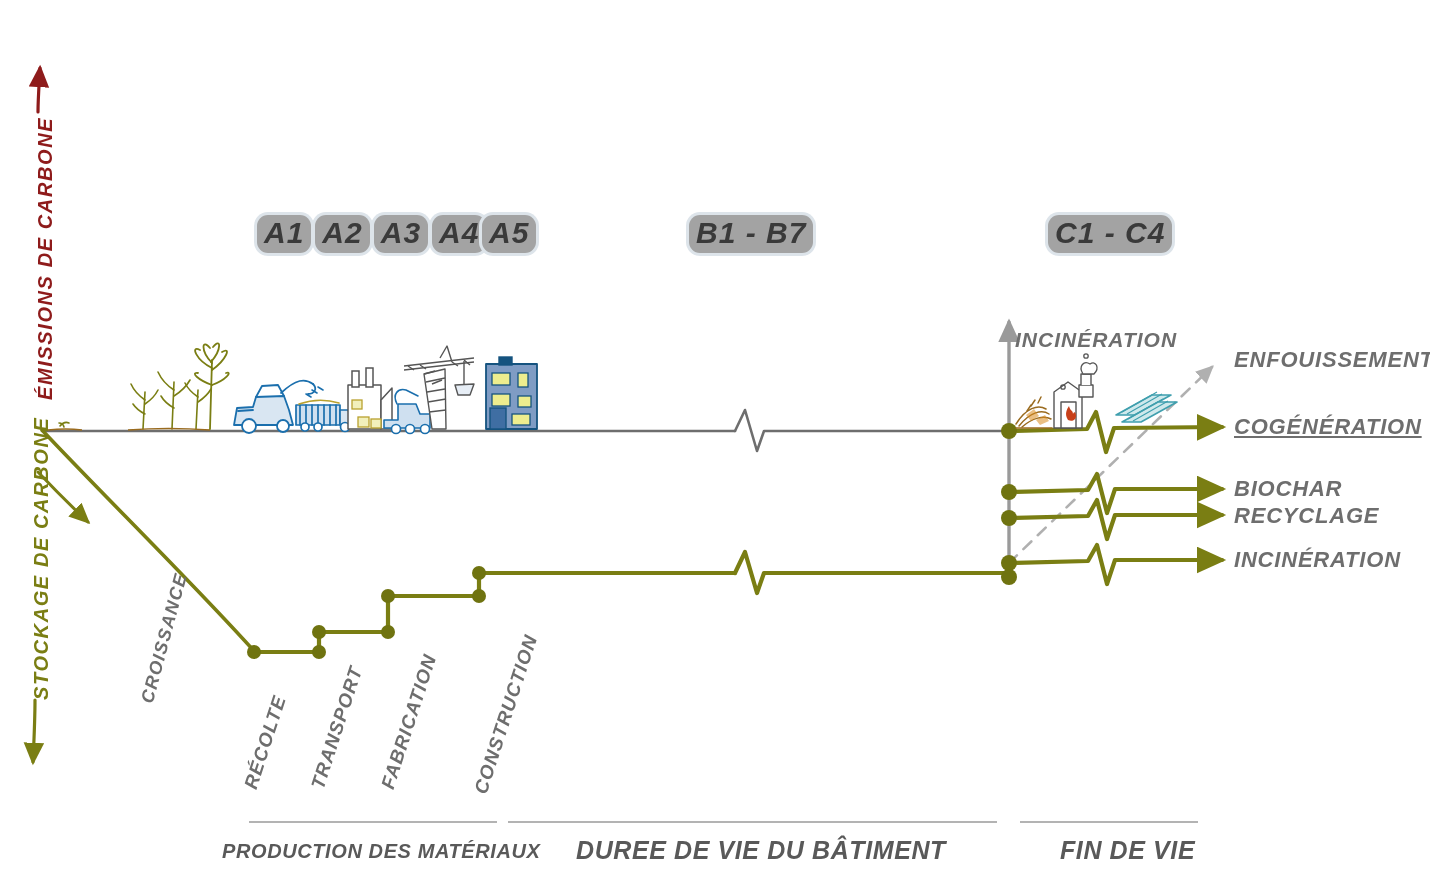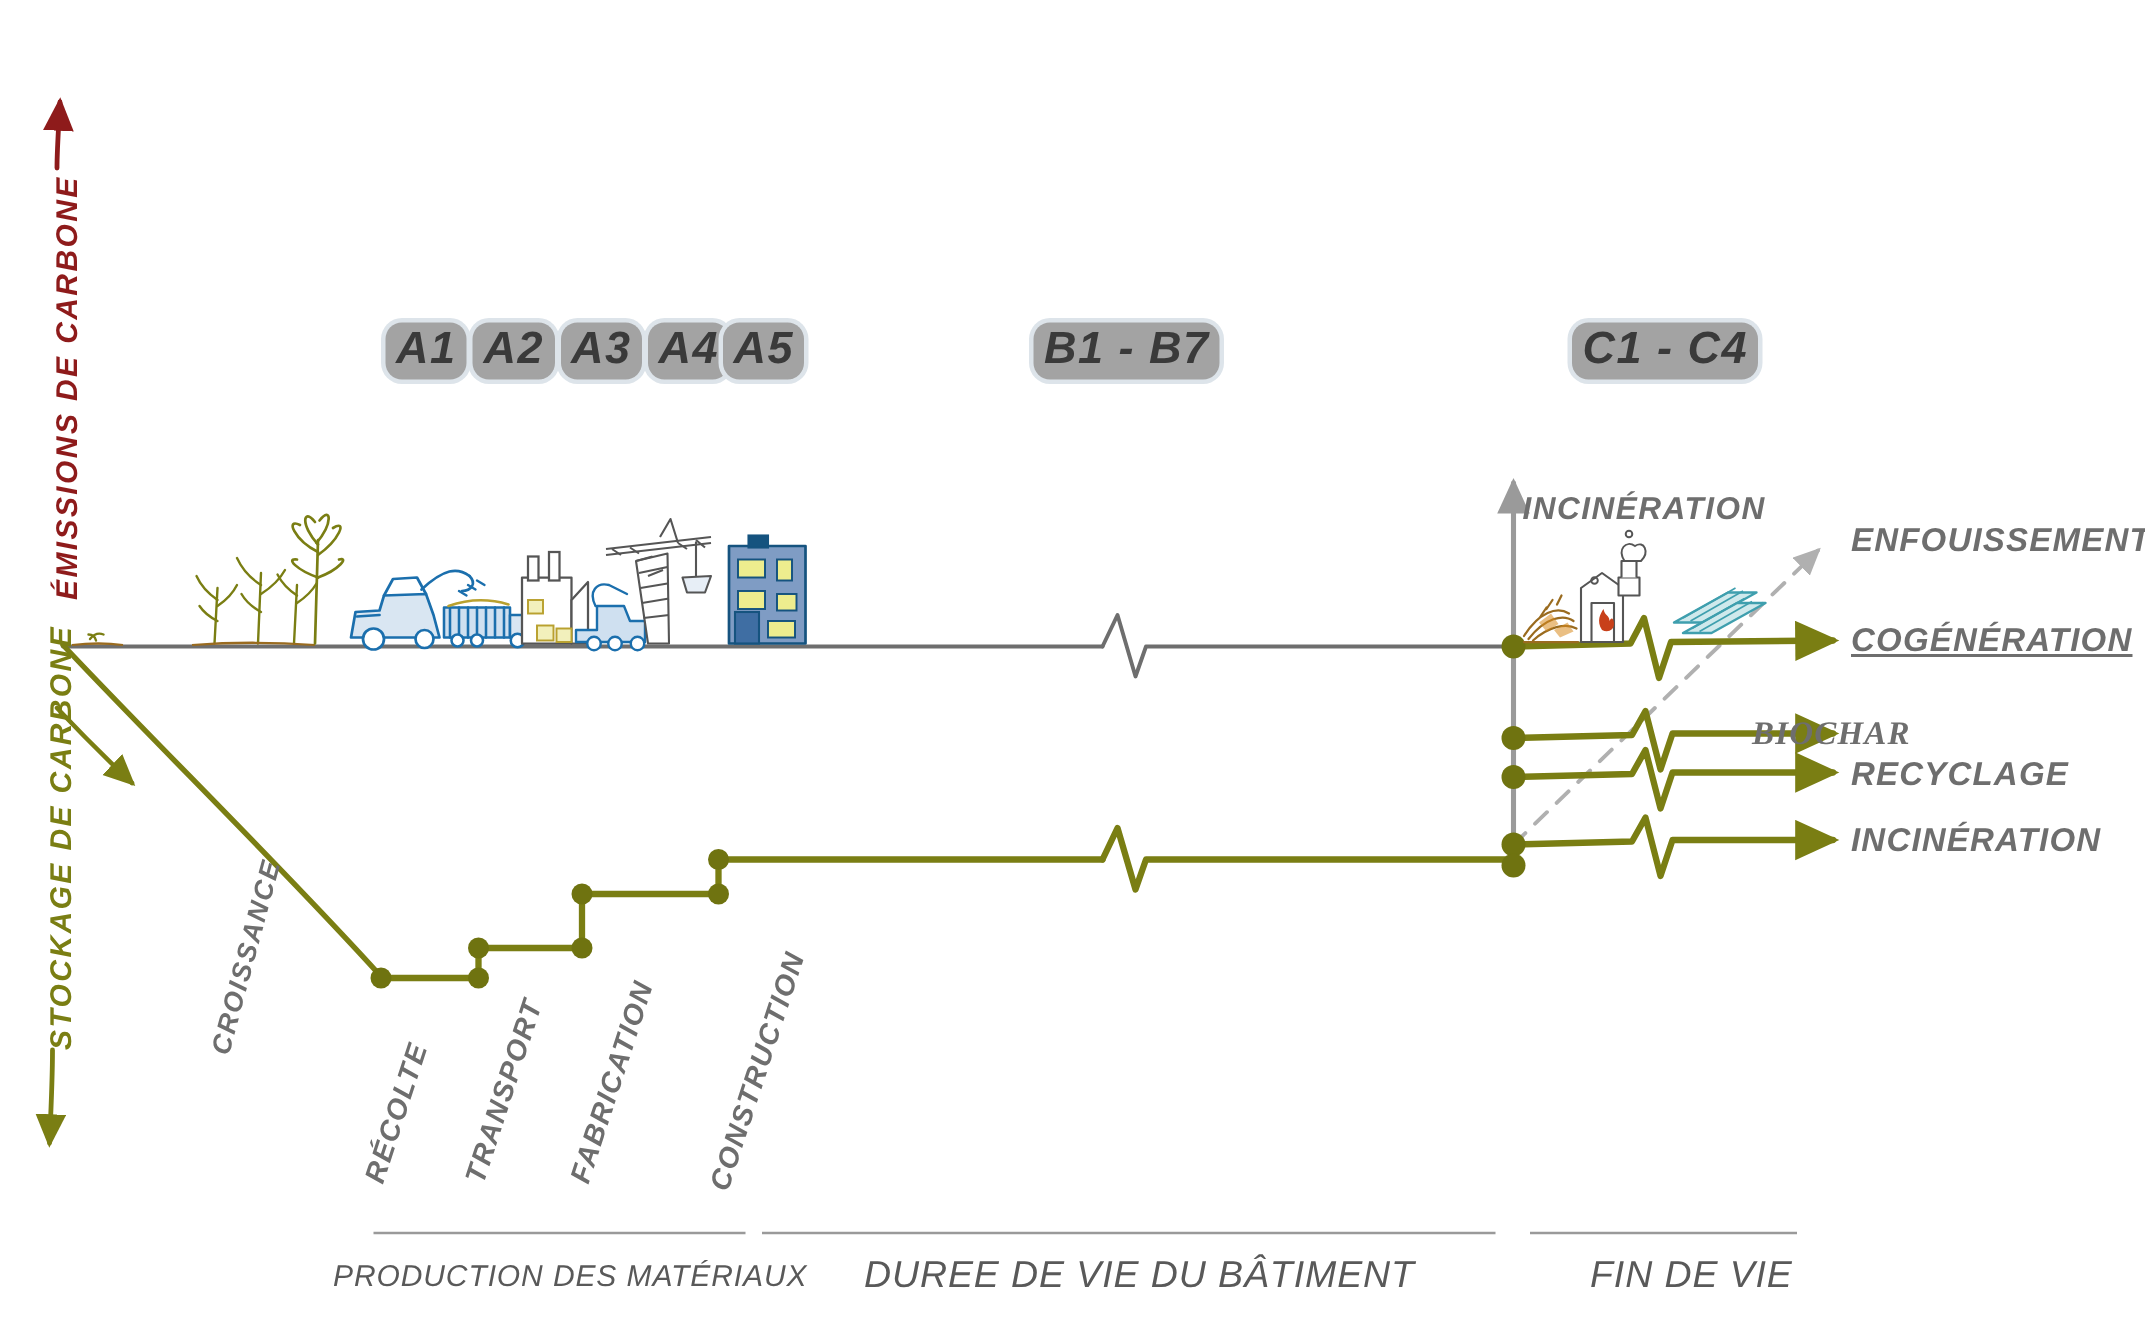--- a/index.html
+++ b/index.html
@@ -84,21 +84,21 @@
   .steplabel {
     font-size: 19px;
     font-weight: 700;
     font-style: italic;
     color: #6e6e6e;
     letter-spacing: 1.1px;
     transform-origin: 0 0;
   }
   .phase {
     font-size: 20px;
-    font-weight: 400;
+    font-weight: 700;
     font-style: italic;
     color: #595959;
     letter-spacing: 0.6px;
   }
   .phase.big {
     font-size: 25px;
   }
   .incin {
     font-size: 21px;
     font-weight: 700;
@@ -392,21 +392,21 @@
   <div class="lbl steplabel" style="left:307px; top:785px; transform: rotate(-72deg);">TRANSPORT</div>
   <div class="lbl steplabel" style="left:377px; top:785px; transform: rotate(-72deg);">FABRICATION</div>
   <div class="lbl steplabel" style="left:470px; top:790px; transform: rotate(-72deg);">CONSTRUCTION</div>
 
   <div class="lbl incin" style="left:1015px; top:308px;margin-top:20px;">INCINÉRATION</div>
 
   <div class="lbl outlabel" style="left:1234px; top:347px;">ENFOUISSEMENT</div>
 
   <div class="lbl outlabel" style="left:1234px; top:414px;text-decoration:underline;">COGÉNÉRATION</div>
 
-  <div class="lbl outlabel" style="left:1168px; top:476px;font-family:Liberation Serif, serif;">BIOCHAR</div>
+  <div class="lbl outlabel" style="left:1234px; top:476px;">BIOCHAR</div>
 
   <div class="lbl outlabel" style="left:1234px; top:503px;">RECYCLAGE</div>
 
   <div class="lbl outlabel" style="left:1234px; top:547px;">INCINÉRATION</div>
 
   <div class="lbl phase" style="left:222px; top:840px;">PRODUCTION DES MATÉRIAUX</div>
 
   <div class="lbl phase big" style="left:576px; top:836px;">DUREE DE VIE DU BÂTIMENT</div>
 
   <div class="lbl phase big" style="left:1060px; top:836px;">FIN DE VIE</div>

